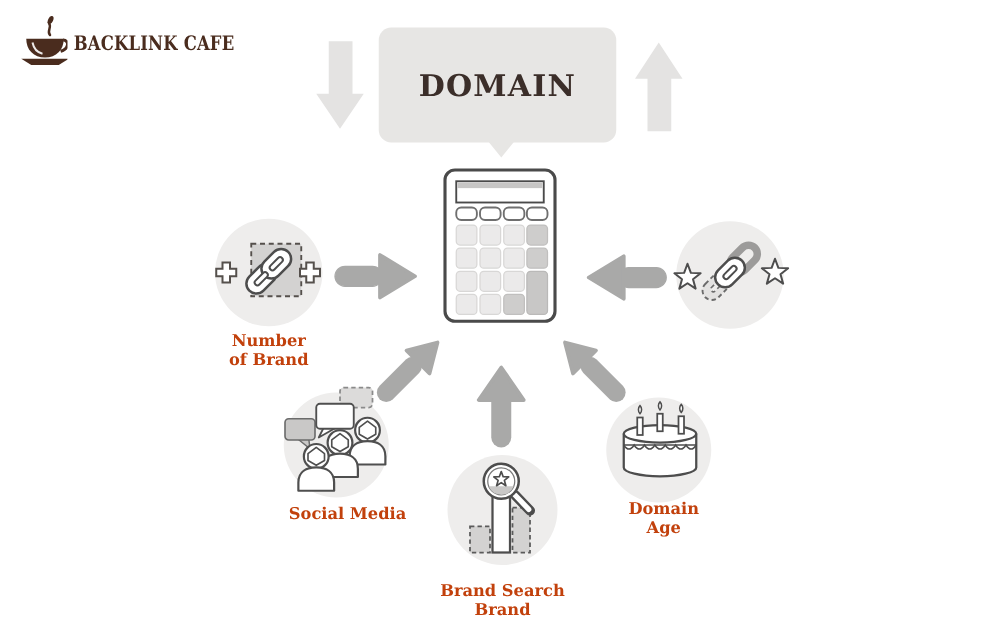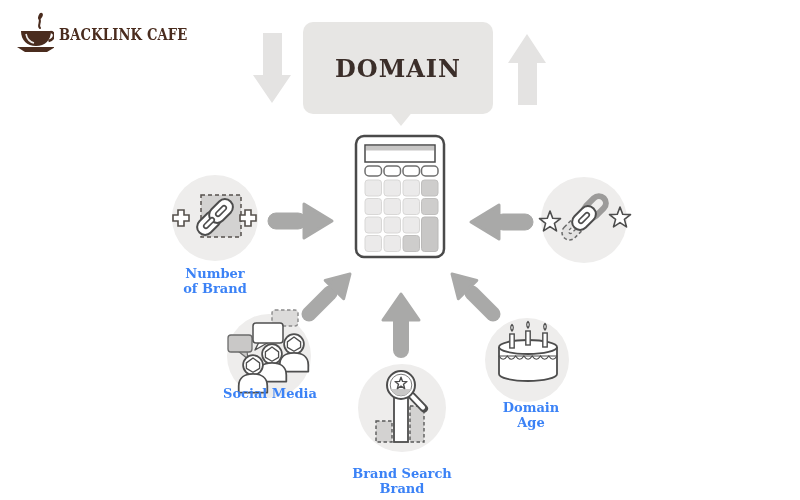--- a/index.html
+++ b/index.html
@@ -9,21 +9,21 @@
   .logo{position:absolute;left:14px;top:12px;display:flex;align-items:center;gap:5px;}
   .logo-text{font-size:16px;font-weight:bold;color:#4a2c1e;letter-spacing:.2px;white-space:nowrap;
              transform:scaleX(.82);transform-origin:left center;}
   .bubble{position:absolute;left:303px;top:22px;width:190px;height:92px;background:#e7e6e4;
           border-radius:10px;display:flex;flex-direction:column;justify-content:center;align-items:center;}
   .bubble-tail{position:absolute;left:388px;top:110px;width:0;height:0;
                border-left:13px solid transparent;border-right:13px solid transparent;
                border-top:16px solid #e7e6e4;}
   .title-line{font-size:24px;font-weight:bold;letter-spacing:1px;color:#3b2e29;line-height:27px;text-align:center;}
   .factor-icon{position:absolute;}
-  .factor-label{position:absolute;text-align:center;font-weight:bold;font-size:13px;line-height:15px;color:#3b82f6;}
+  .factor-label{position:absolute;text-align:center;font-weight:bold;font-size:13px;line-height:15px;color:#c2410c;}
 </style>
 </head>
 <body>
 
 <div class="canvas">
 
   <svg class="layer" width="800" height="500" viewBox="0 0 800 500">
 
     <g fill="#e4e3e2">
       <polygon points="263,33 282,33 282,75 291,75 272,103 253,75 263,75"></polygon>
@@ -158,21 +158,21 @@
       <circle cx="0" cy="-9" r="9" fill="#ffffff" stroke="#4f4f4f" stroke-width="1.6"></circle>
       <path d="M-6,-11 L0,-15.5 L6,-11 L6,-6 L0,-2.5 L-6,-6 Z" fill="#ffffff" stroke="#4f4f4f" stroke-width="1.2" stroke-linejoin="round"></path>
       <path d="M-13,16 V10 C-13,2 -7,-1 0,-1 C7,-1 13,2 13,10 V16 Z" fill="#ffffff" stroke="#4f4f4f" stroke-width="1.6" stroke-linejoin="round"></path>
     </g>
     <g transform="translate(31,67) scale(1.1)">
       <circle cx="0" cy="-9" r="9" fill="#ffffff" stroke="#4f4f4f" stroke-width="1.6"></circle>
       <path d="M-6,-11 L0,-15.5 L6,-11 L6,-6 L0,-2.5 L-6,-6 Z" fill="#ffffff" stroke="#4f4f4f" stroke-width="1.2" stroke-linejoin="round"></path>
       <path d="M-13,16 V10 C-13,2 -7,-1 0,-1 C7,-1 13,2 13,10 V16 Z" fill="#ffffff" stroke="#4f4f4f" stroke-width="1.6" stroke-linejoin="round"></path>
     </g>
   </svg>
-  <div class="factor-label" style="left:215px;top:386px;width:110px;">
+  <div class="factor-label" style="left:215px;top:404px;width:110px;text-align:right;">
     <div>Social Media</div>
   </div>
 
   <svg class="factor-icon" style="left:354px;top:360px;" width="96" height="96" viewBox="0 0 96 96">
     <circle cx="48" cy="48" r="44" fill="#eeedec"></circle>
     <g>
       <rect x="22" y="61" width="16" height="21" fill="#d3d2d1" stroke="#5a5a5a" stroke-width="1.4" stroke-dasharray="3.5 2.5"></rect>
       <rect x="56" y="46" width="14" height="36" fill="#d3d2d1" stroke="#5a5a5a" stroke-width="1.4" stroke-dasharray="3.5 2.5"></rect>
       <rect x="40" y="36" width="14" height="46" fill="#ffffff" stroke="#4d4d4d" stroke-width="1.8"></rect>
     </g>

